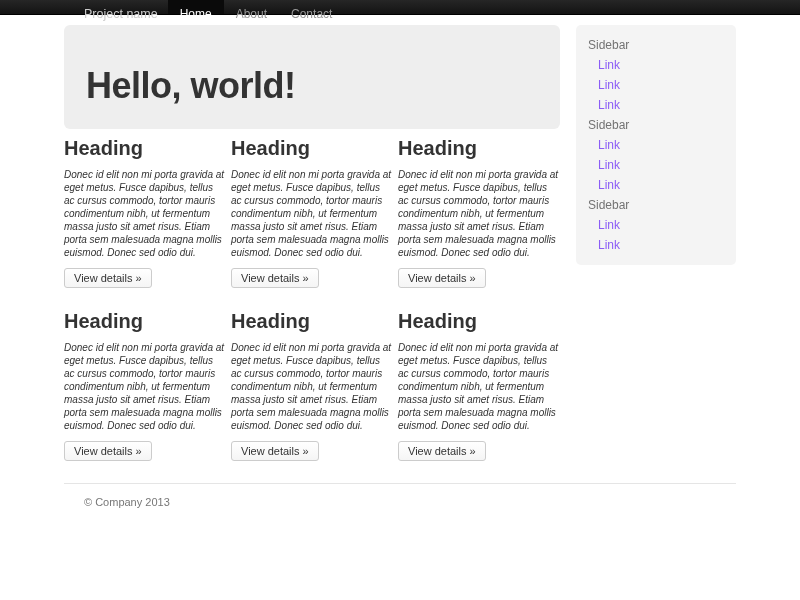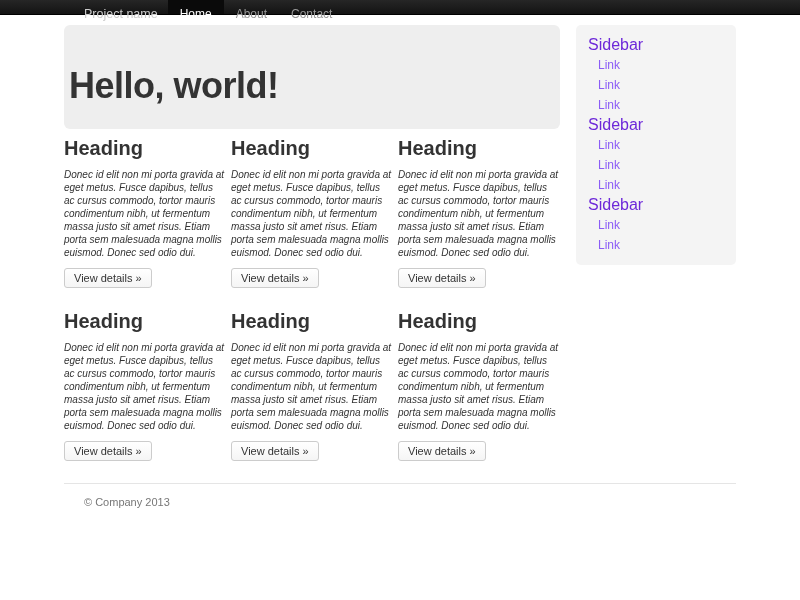--- a/index.html
+++ b/index.html
@@ -51,21 +51,21 @@
   
   .container { width: 672px; margin: 0 auto; }
   .content-row { display: flex; margin-top: 10px; }
   .main-col { width: 504px; padding-right: 8px; }
   .sidebar-col { width: 168px; padding-left: 8px; }
 
   
   .jumbotron {
     background: #eeeeee;
     border-radius: 6px;
-    padding: 34px 20px 22px 5px;
+    padding: 34px 20px 22px 22px;
   }
   .jumbotron h1 {
     margin: 6px 0 0 0;
     font-size: 36px;
     font-weight: bold;
     color: #333;
     letter-spacing: -0.5px;
   }
   .jumbotron p {
     margin: 14px 0 0 0;
@@ -104,23 +104,23 @@
     cursor: pointer;
   }
 
   
   .sidebar-panel {
     background: #f4f4f4;
     border-radius: 5px;
     padding: 10px 12px;
   }
   .sb-heading {
-    font-size: 16px;
+    font-size: 12px;
     line-height: 20px;
-    color: #6d28d9;
+    color: #737373;
   }
   .sb-link {
     display: block;
     font-size: 12px;
     line-height: 20px;
     color: #8b5cf6;
     text-decoration: none;
     padding-left: 10px;
   }
 

